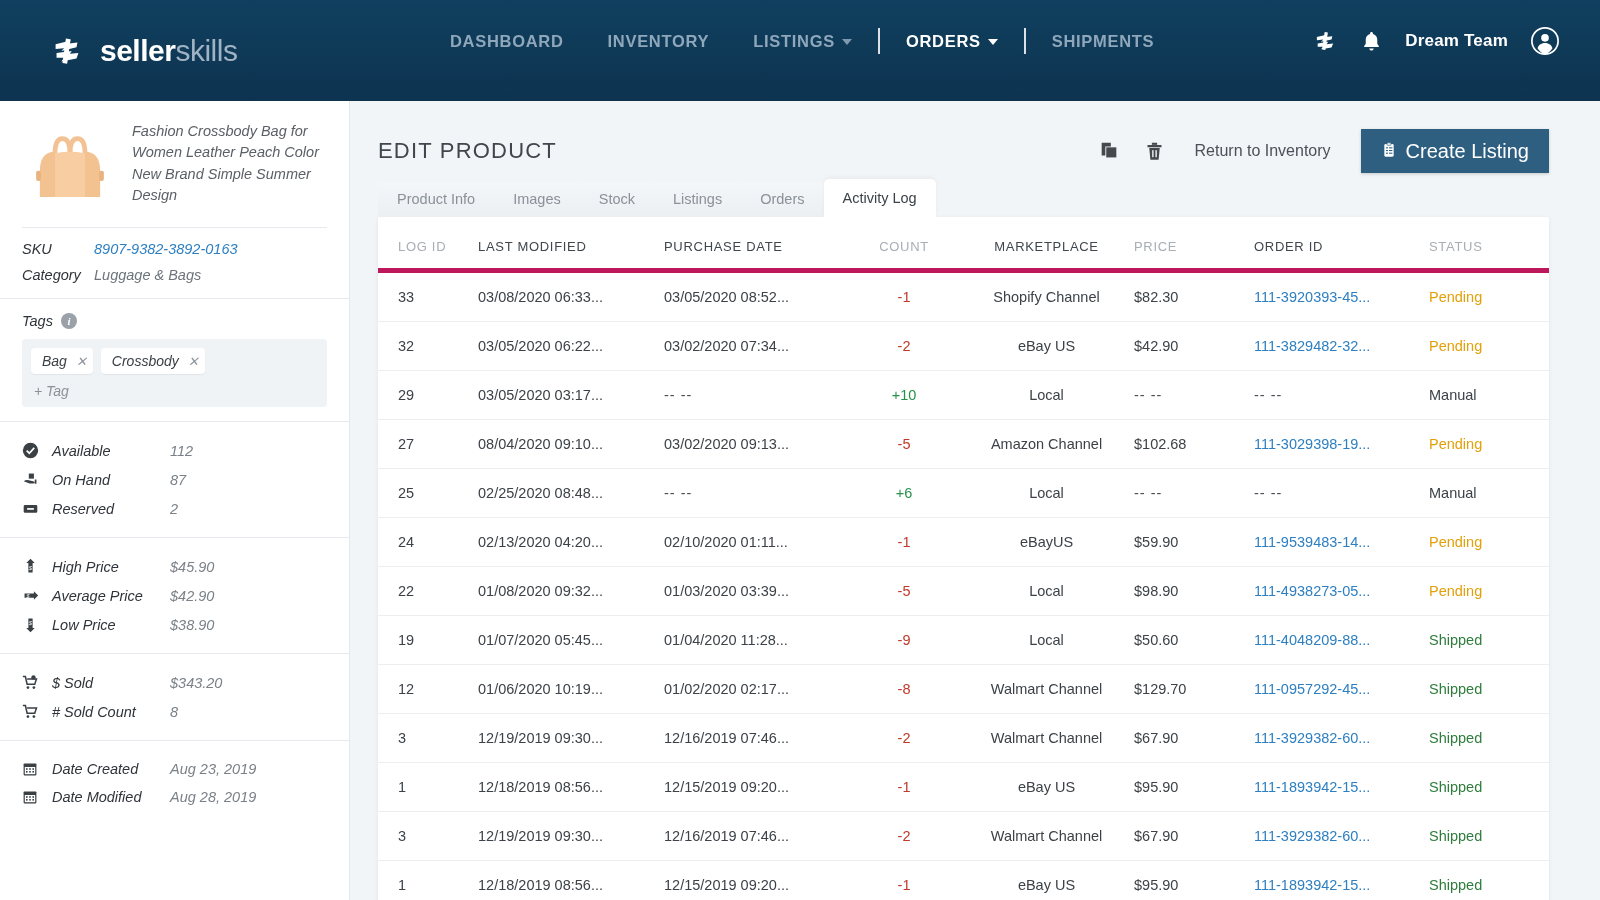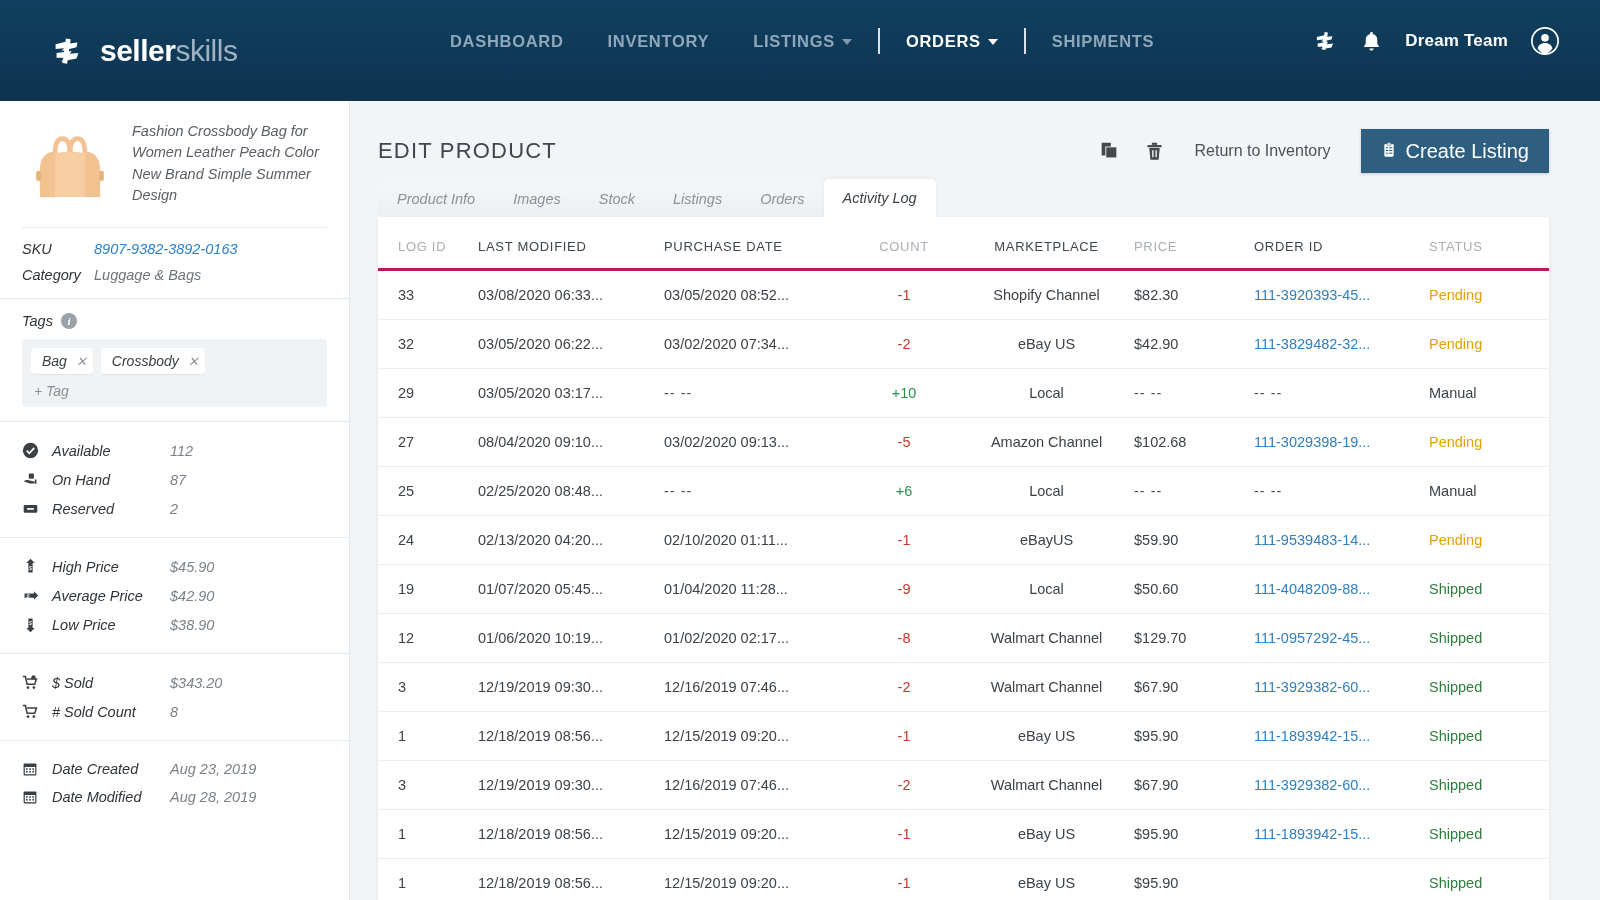--- a/index.html
+++ b/index.html
@@ -115,38 +115,38 @@
     background: #2e5f80; color: #fff; border: none; border-radius: 0;
     padding: 0 20px; height: 44px; font-size: 20px; font-family: inherit;
     display: flex; align-items: center; gap: 9px; cursor: pointer;
     box-shadow: 0 1px 3px rgba(0,0,0,.18);
   }
 
   .tabs { display: flex; align-items: flex-end; padding-left: 28px; margin-top: 6px; height: 36px; }
   .tab {
     font-size: 14.5px; color: #8a9198; padding: 9px 19px 10px 19px;
     background: linear-gradient(180deg,#f4f7f9 0%, #eceff2 100%);
-    border-radius: 5px 5px 0 0; cursor: pointer; position: relative; font-style: italic;
+    border-radius: 5px 5px 0 0; cursor: pointer; position: relative;
   }
   .tab.active {
     background: #ffffff; color: #3b4248; padding-top: 11px; padding-bottom: 11px;
     box-shadow: 0 -2px 4px rgba(0,0,0,.04);
     z-index: 2;
   }
 
   .card {
     background: #ffffff; margin: 0 80px 0 28px; border-radius: 2px;
     box-shadow: 0 1px 4px rgba(0,0,0,.07);
     height: 690px; overflow: hidden;
   }
   table { width: 100%; border-collapse: collapse; table-layout: fixed; }
   thead th {
     font-size: 13px; letter-spacing: 0.7px; font-weight: 400;
     color: #3f464d; text-align: left; padding: 22px 0 14px 0;
-    border-bottom: 3px solid #be185d;
+    border-bottom: 5px solid #be185d;
   }
   thead th.dim { color: #a8aeb4; }
   tbody td {
     font-size: 14.5px; color: #3c4248; padding: 16px 0;
     border-bottom: 1px solid #eceef1;
   }
   tbody tr:last-child td { border-bottom: none; }
   .c-log { width: 100px; padding-left: 20px !important; }
   .c-mod { width: 186px; }
   .c-pur { width: 185px; }
@@ -533,20 +533,30 @@
               <td class="c-log">24</td>
               <td class="c-mod">02/13/2020 04:20...</td>
               <td class="c-pur">02/10/2020 01:11...</td>
               <td class="c-cnt neg">-1</td>
               <td class="c-mkt">eBayUS</td>
               <td class="c-prc">$59.90</td>
               <td class="c-ord"><span class="ordlink">111-9539483-14...</span></td>
               <td class="c-sts st-pending">Pending</td>
             </tr>
             <tr>
+              <td class="c-log">22</td>
+              <td class="c-mod">01/08/2020 09:32...</td>
+              <td class="c-pur">01/03/2020 03:39...</td>
+              <td class="c-cnt neg">-5</td>
+              <td class="c-mkt">Local</td>
+              <td class="c-prc">$98.90</td>
+              <td class="c-ord"><span class="ordlink">111-4938273-05...</span></td>
+              <td class="c-sts st-pending">Pending</td>
+            </tr>
+            <tr>
               <td class="c-log">19</td>
               <td class="c-mod">01/07/2020 05:45...</td>
               <td class="c-pur">01/04/2020 11:28...</td>
               <td class="c-cnt neg">-9</td>
               <td class="c-mkt">Local</td>
               <td class="c-prc">$50.60</td>
               <td class="c-ord"><span class="ordlink">111-4048209-88...</span></td>
               <td class="c-sts st-shipped">Shipped</td>
             </tr>
             <tr>

